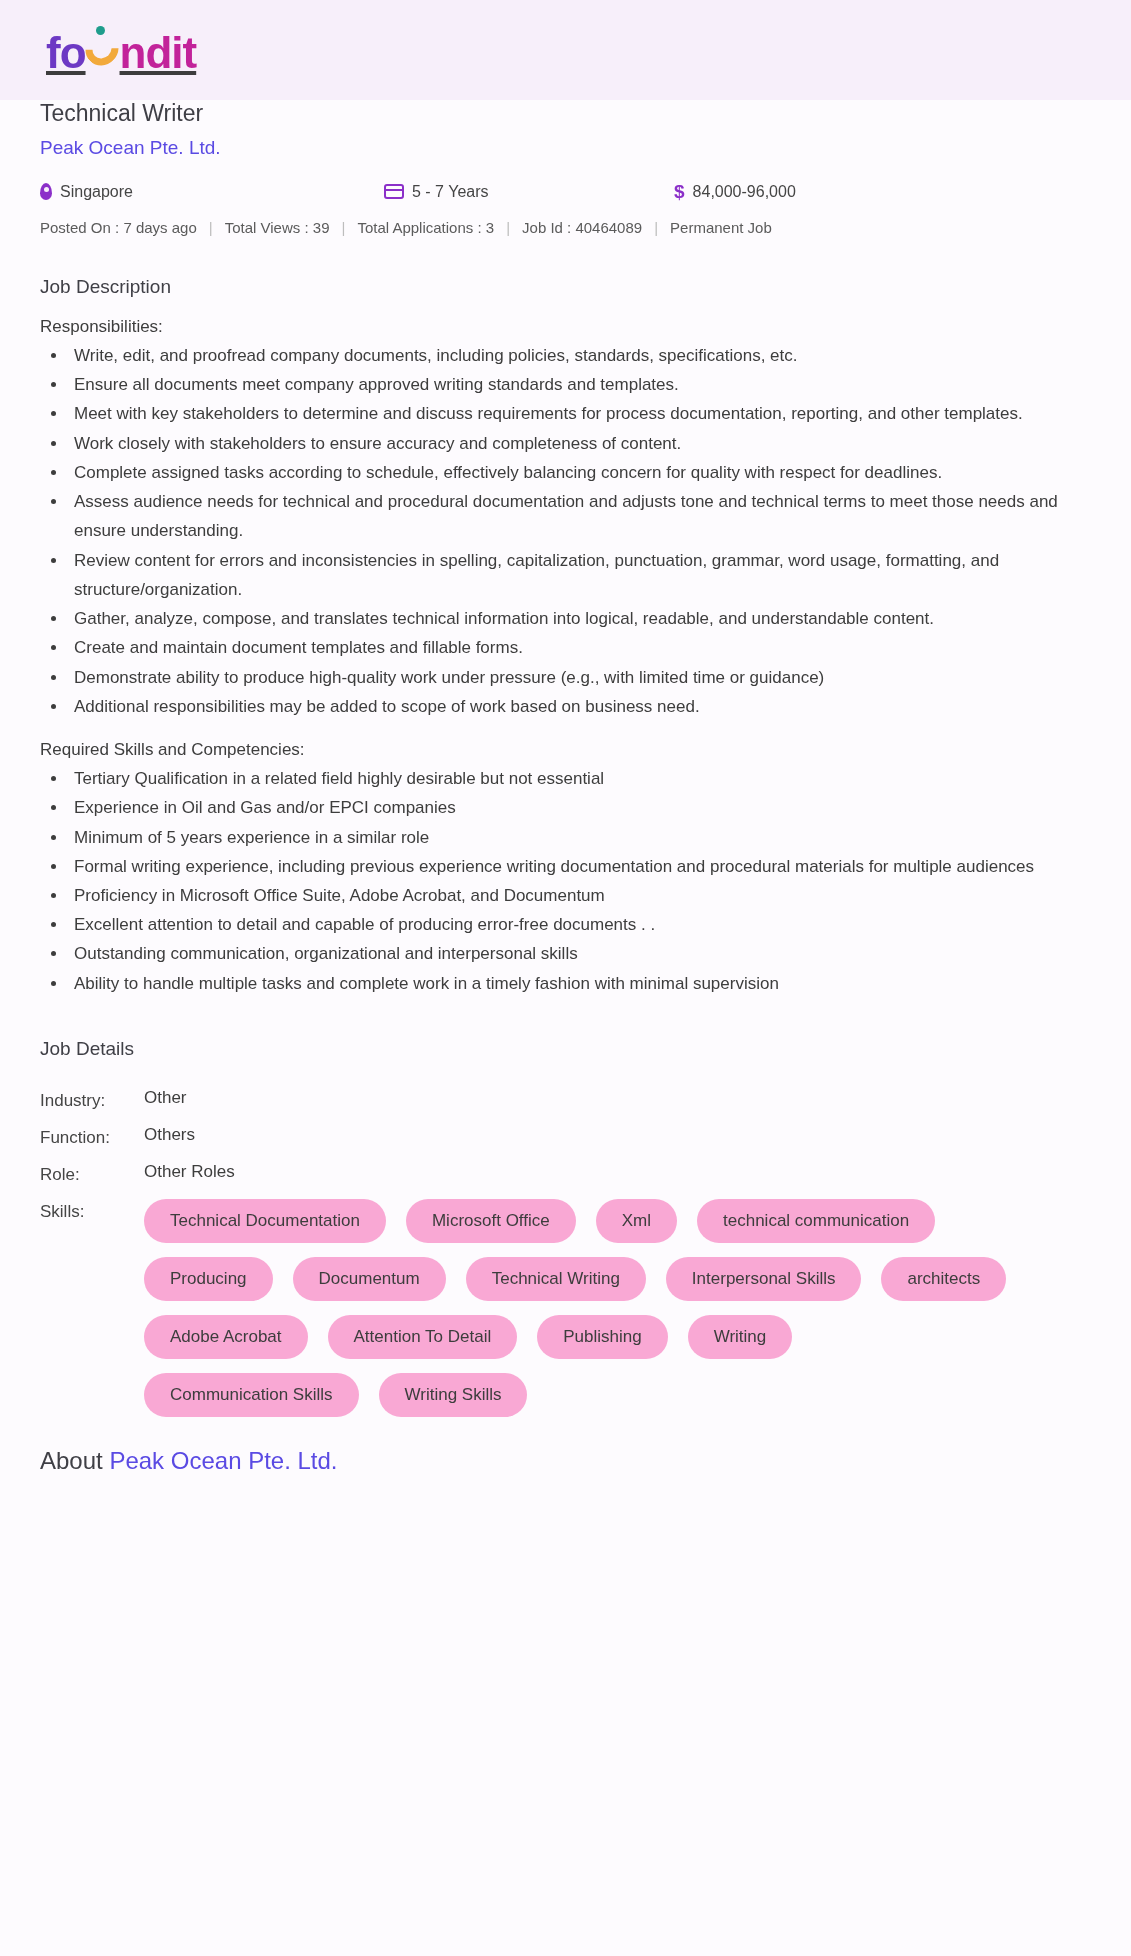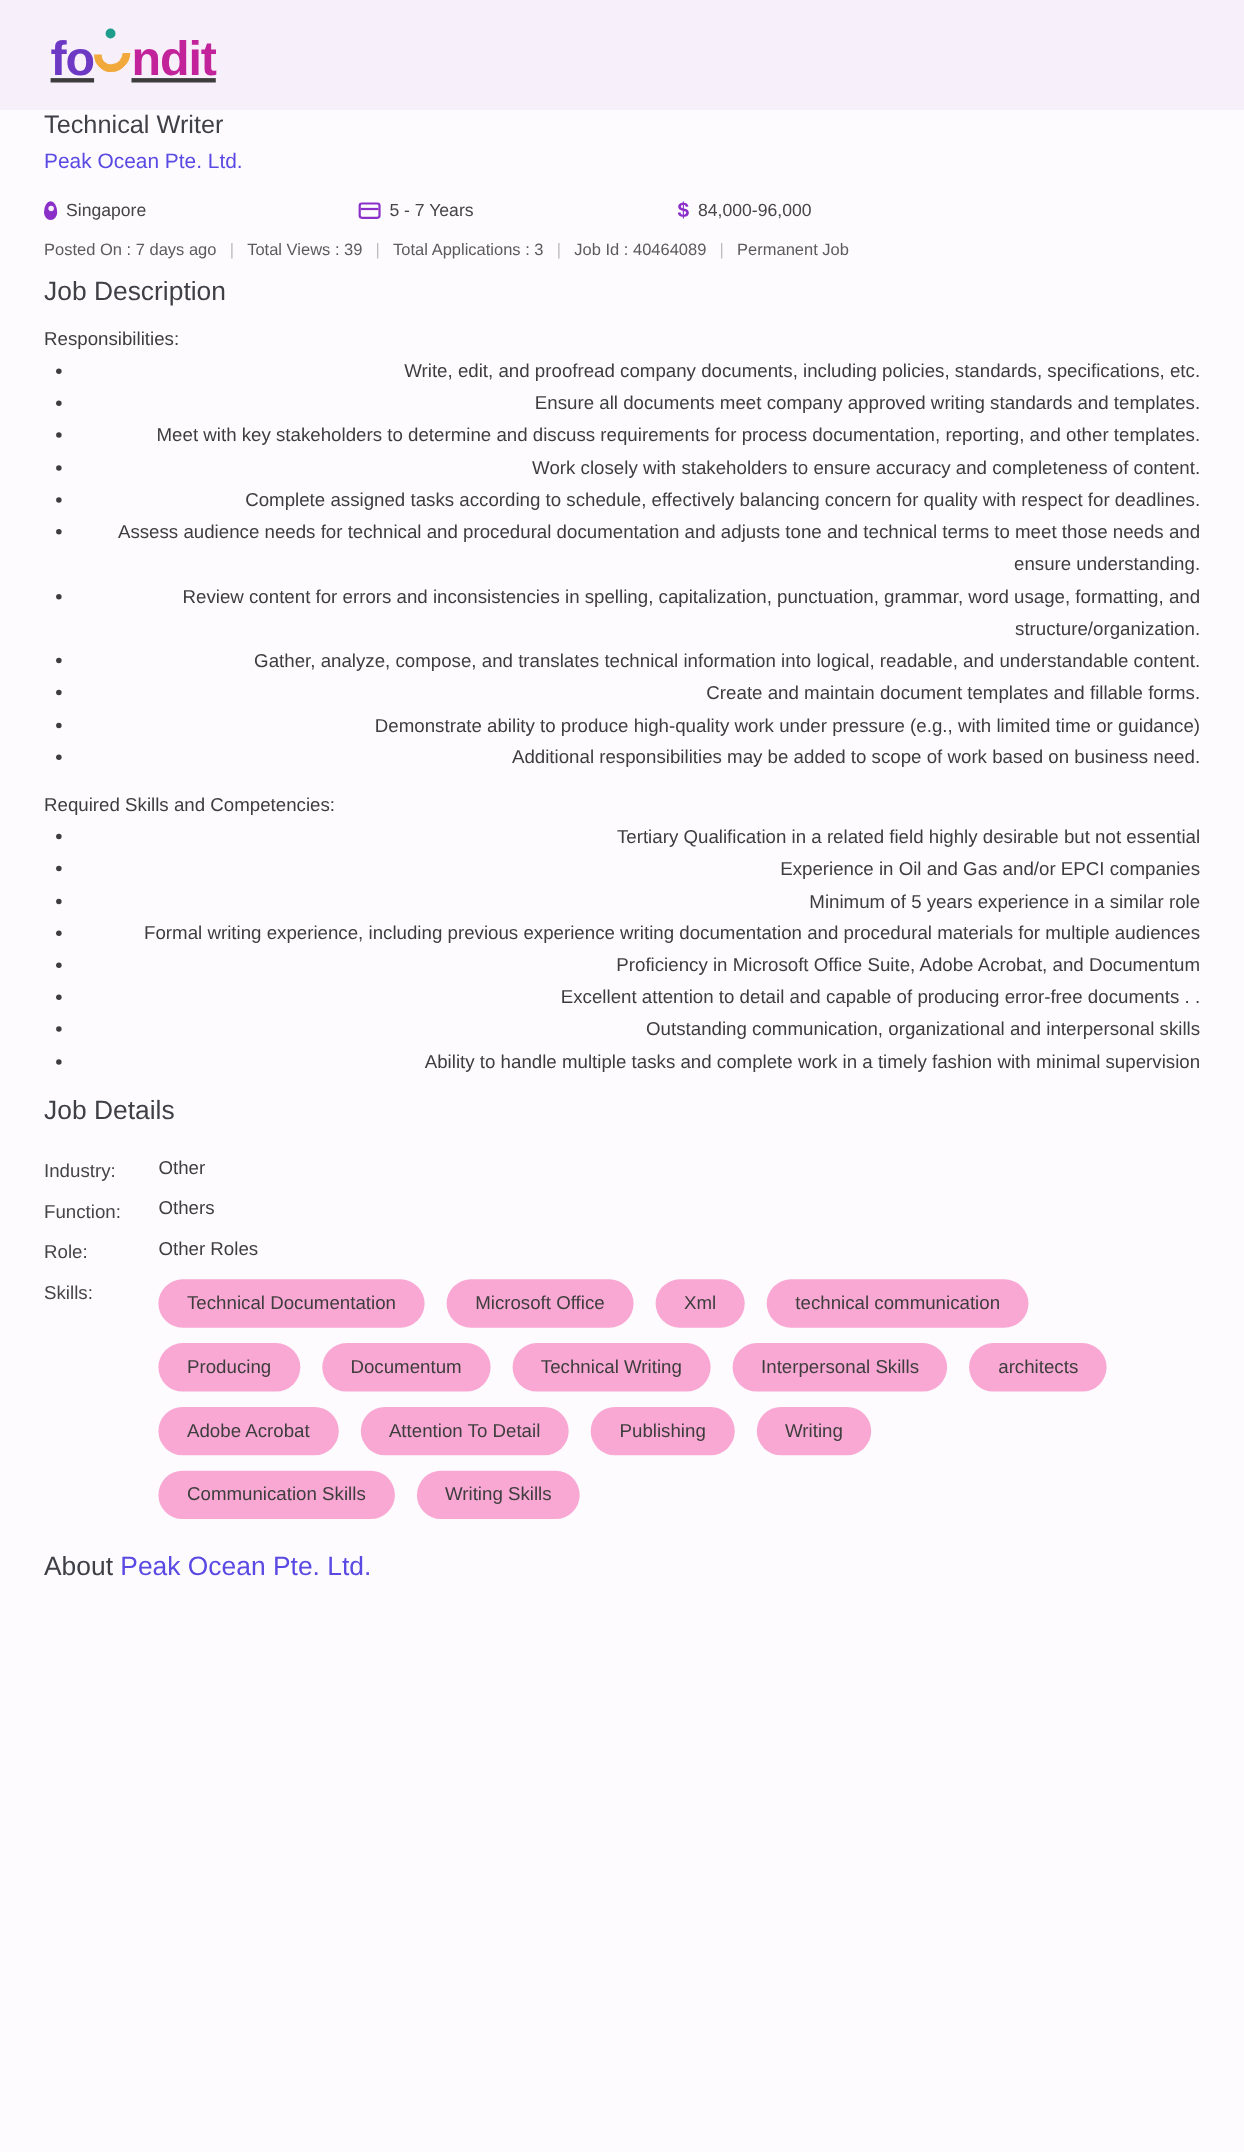--- a/index.html
+++ b/index.html
@@ -87,21 +87,21 @@
     align-items: center;
     margin-top: 23px;
     font-size: 16px;
     color: #454545;
   }
   .meta-item {
     display: flex;
     align-items: center;
     gap: 8px;
   }
-  .meta-item.loc { width: 286px; }
+  .meta-item.loc { width: 344px; }
   .meta-item.exp { width: 290px; align-items: center; }
   .icon-pin {
     width: 12px; height: 17px;
     background: #8b2fc9;
     border-radius: 50% 50% 50% 50% / 60% 60% 40% 40%;
     position: relative;
   }
   .icon-pin::after {
     content:"";
     position:absolute;
@@ -133,41 +133,40 @@
     display: flex;
     align-items: flex-end;
     flex-wrap: wrap;
   }
   .stats-row .sep {
     color: #bdbdbd;
     margin: 0 12px;
   }
 
   h2.section-title {
-    font-size: 24px;
+    font-size: 19px;
     font-weight: 400;
     color: #3f3f46;
-    margin: 16px 0 0 0;
+    margin: 40px 0 0 0;
   }
   .sub-label {
     font-size: 17px;
     color: #3d3d3d;
     margin-top: 19px;
   }
   ul.bullets {
     margin: 4px 0 0 0;
     padding-left: 28px;
     list-style: disc;
   }
   ul.bullets li {
     font-size: 17px;
     line-height: 1.72;
     color: #3d3d3d;
     padding-left: 6px;
-    text-align: right;
   }
   ul.bullets li::marker { color: #3d3d3d; }
 
   
   .details-grid {
     margin-top: 28px;
   }
   .detail-row {
     display: flex;
     align-items: flex-start;

